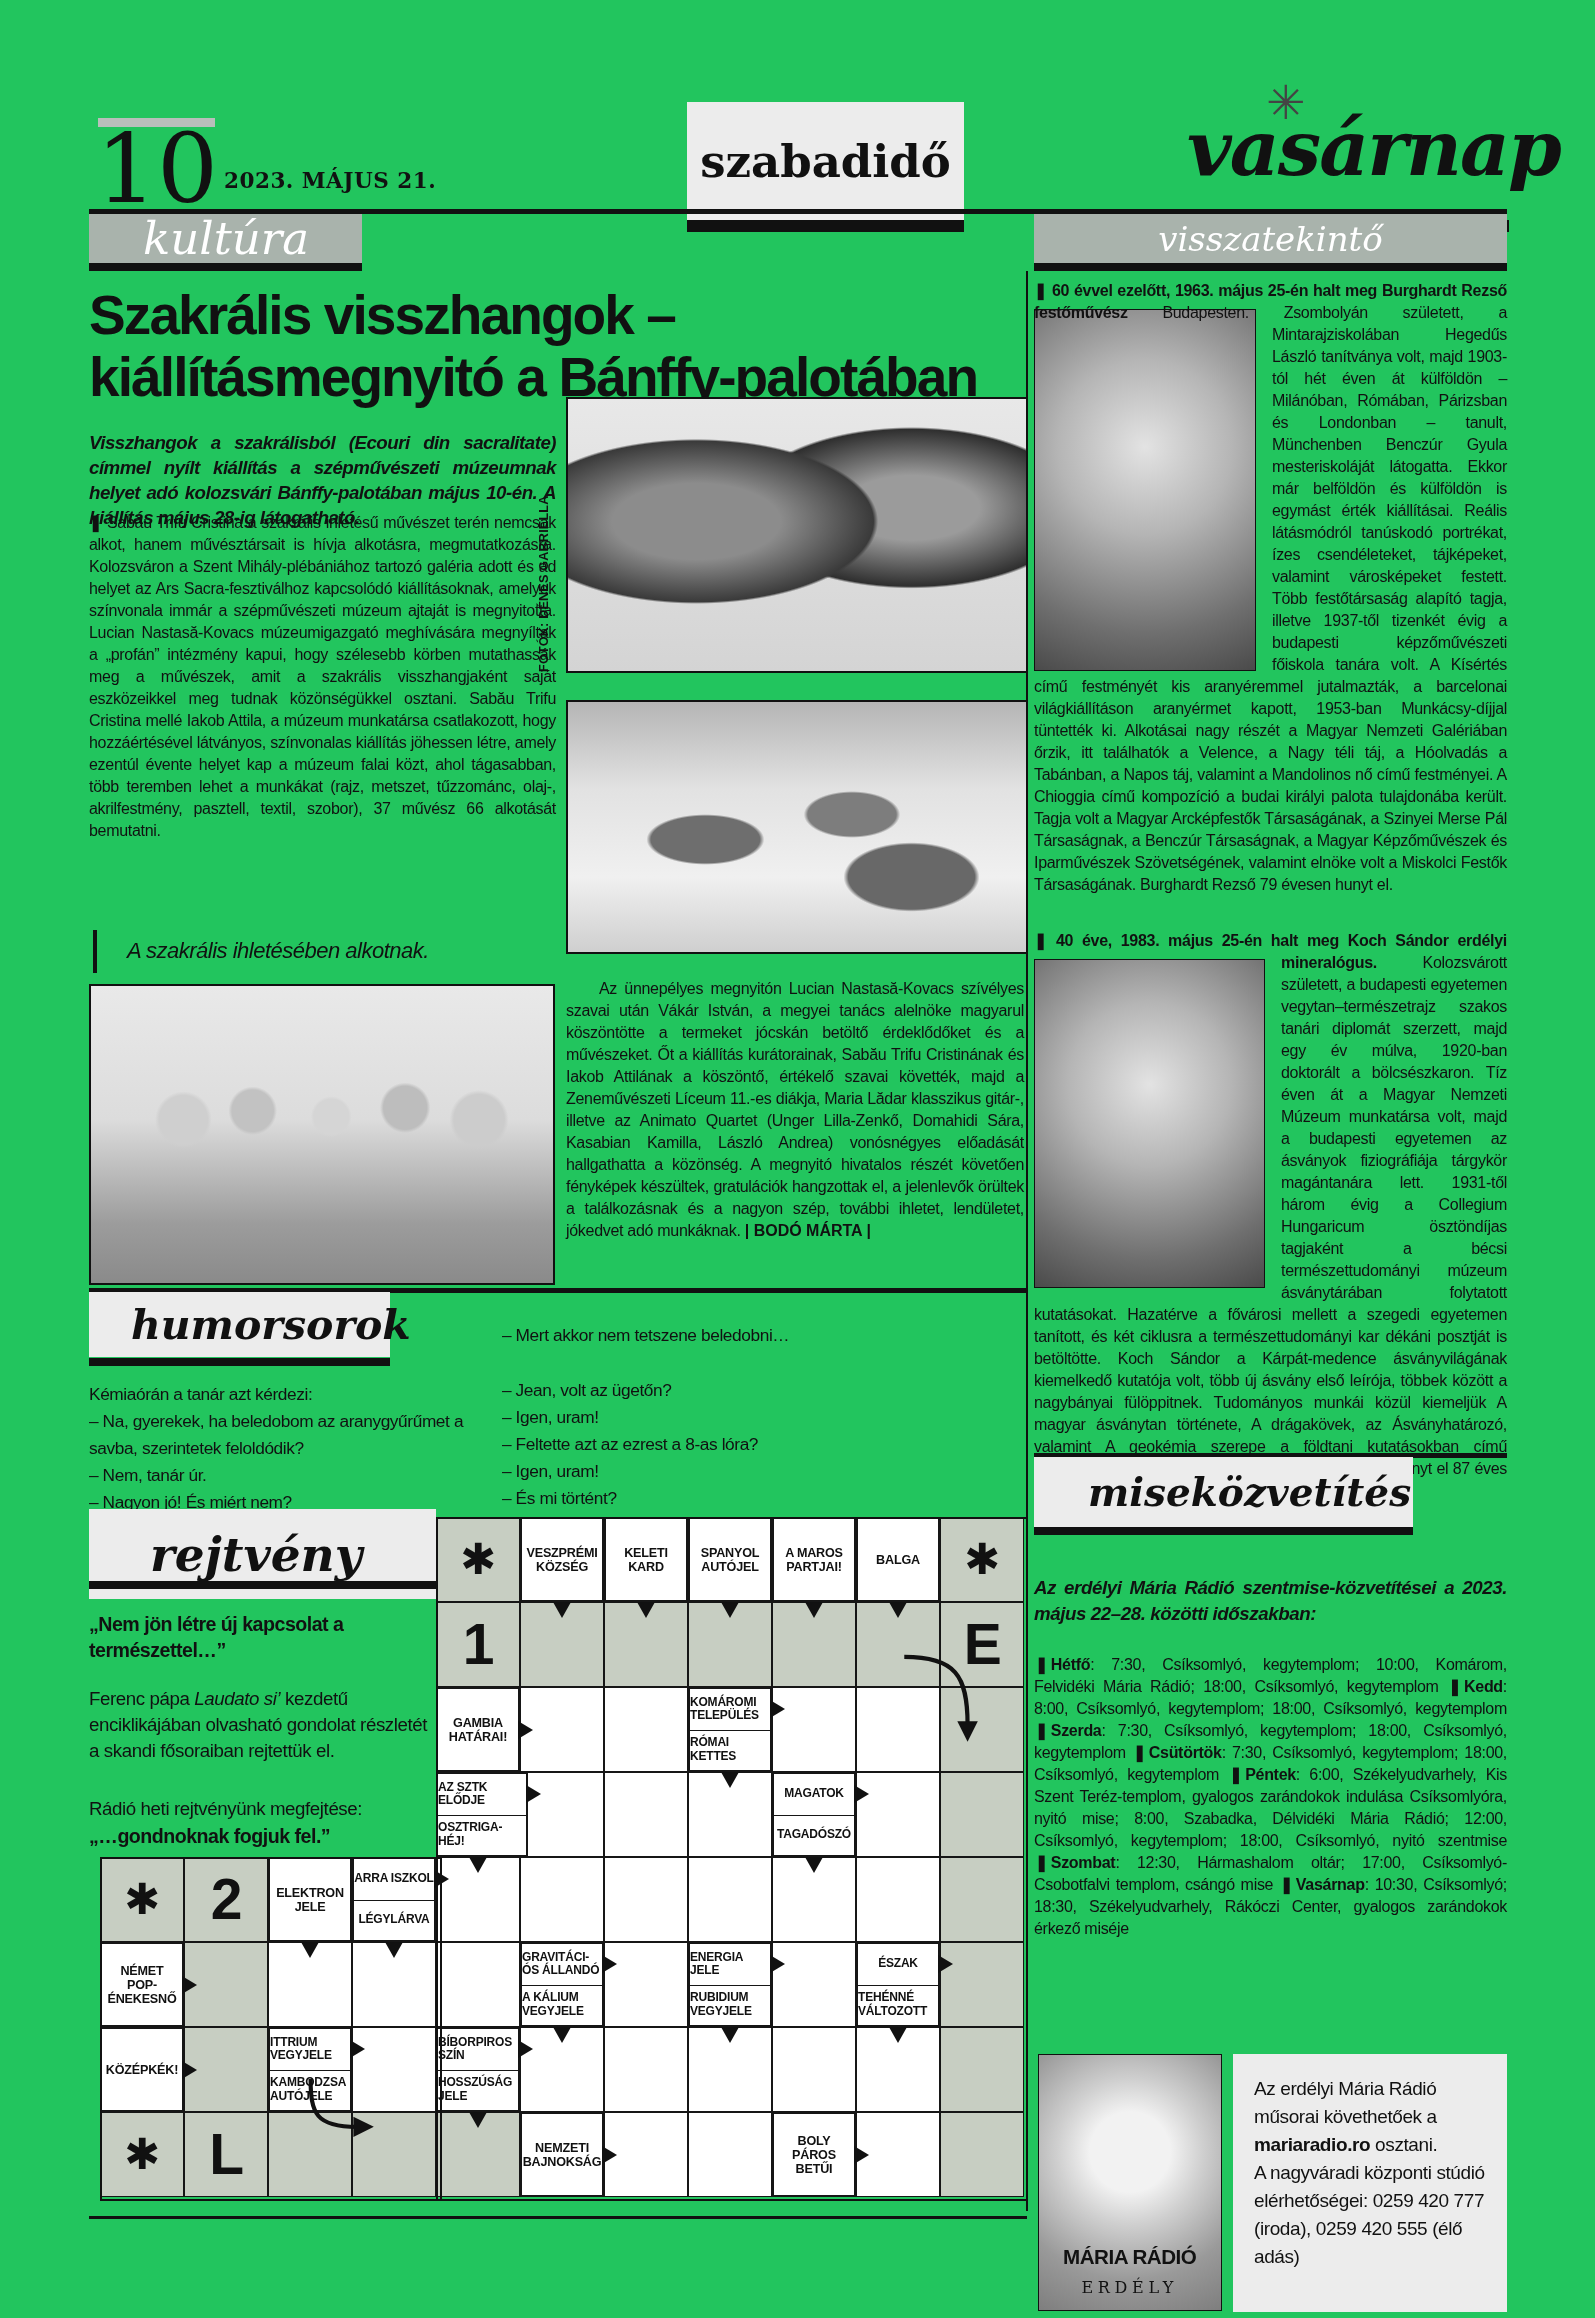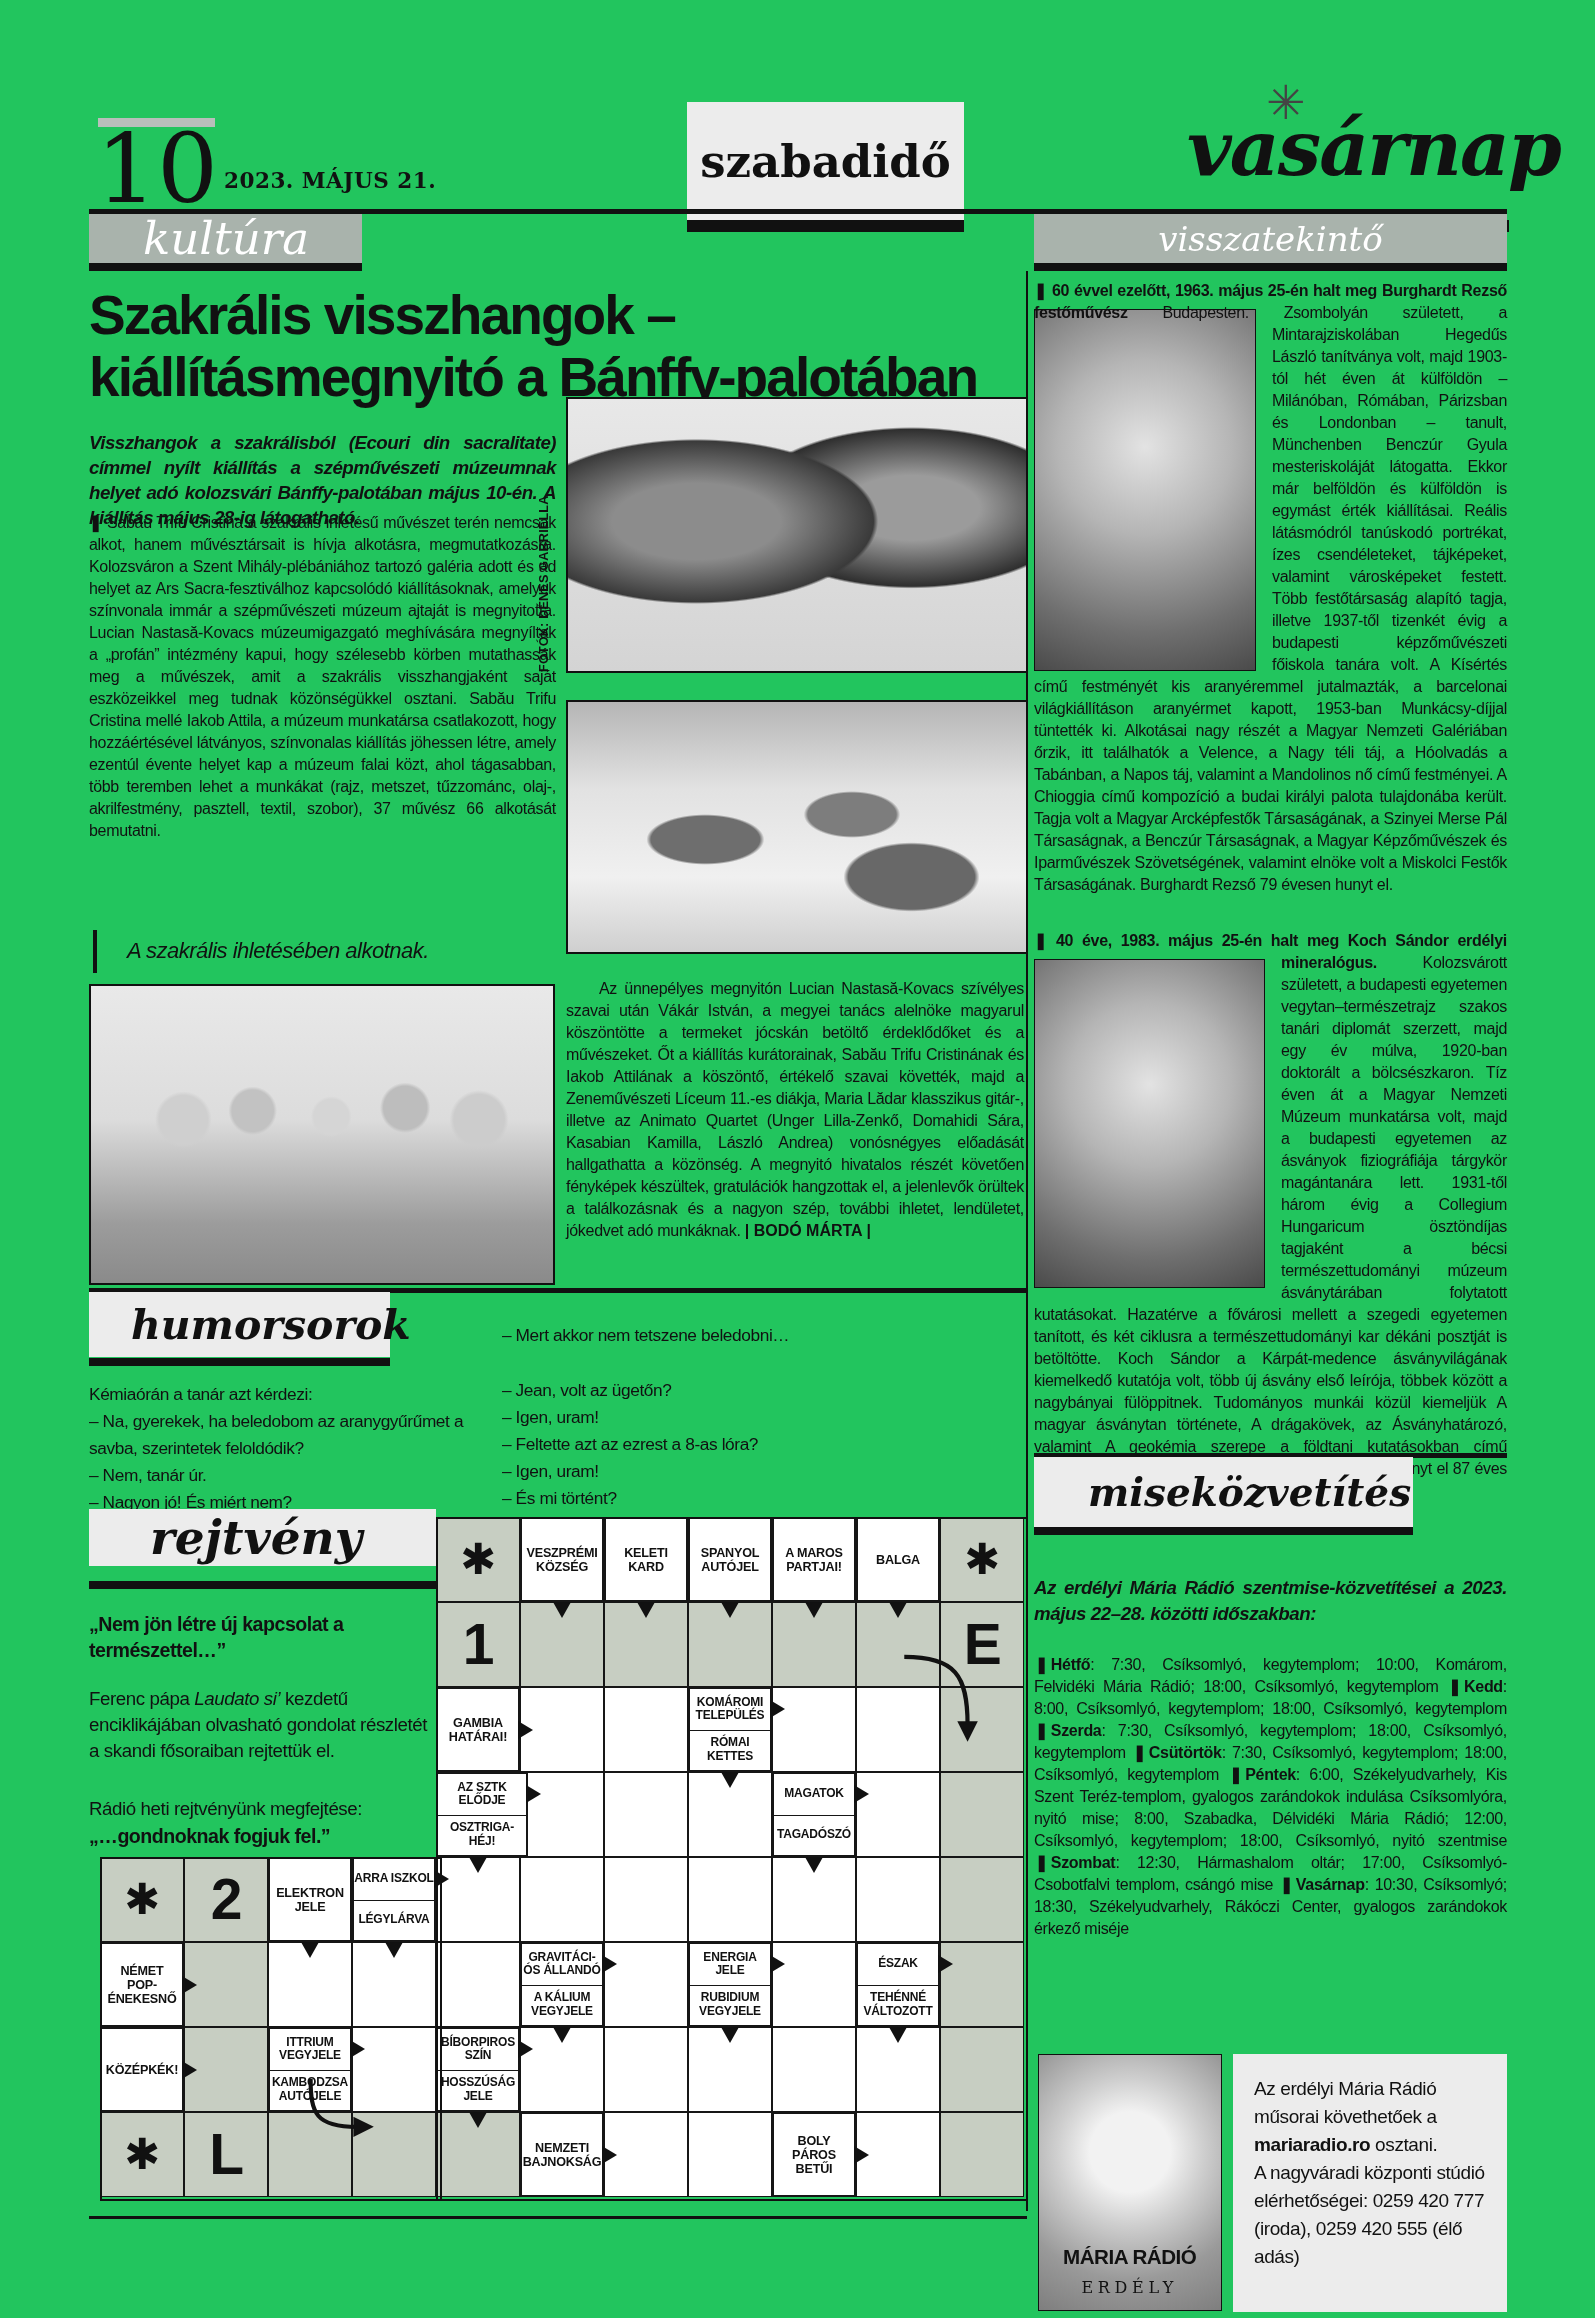--- a/index.html
+++ b/index.html
@@ -28,21 +28,21 @@
   .sched-day{font-weight:bold;}
   .dsep{font-weight:bold;padding:0 2.8px 0 0.9px;}
   
   #xw{position:absolute;left:100px;top:1517px;width:924px;height:680px;}
   .cell{position:absolute;box-sizing:border-box;border:1.2px solid #161616;background:#fff;}
   .cell.gray{background:#c7cec2;}
   .cell.clue,.cell.clue2{border-width:2.3px;z-index:2;}
   .cell .txt{position:absolute;inset:0;display:flex;align-items:center;justify-content:center;
      text-align:center;font-weight:bold;font-size:12.6px;line-height:14px;letter-spacing:-0.2px;padding:1.9px;}
   .cell.clue2 .h1,.cell.clue2 .h2{position:absolute;left:0;right:0;display:flex;align-items:center;
-     justify-content:center;text-align:center;font-weight:bold;font-size:12px;line-height:13.6px;letter-spacing:-0.2px;}
+     justify-content:center;font-weight:bold;font-size:12px;line-height:13.6px;letter-spacing:-0.2px;}
   .cell.clue2 .h1{top:0;height:50%;border-bottom:1.9px solid #161616;}
   .cell.clue2 .h2{top:50%;height:50%;}
   .mark-star{font-family:"DejaVu Sans",sans-serif;font-size:43px;line-height:1;}
   .mark-ch{font-weight:bold;font-size:57px;line-height:1;letter-spacing:-1.4px;}
   .cell .cc{position:absolute;inset:0;display:flex;align-items:center;justify-content:center;}
   .arw-d{position:absolute;top:-0.9px;left:50%;transform:translateX(-50%);width:0;height:0;
      border-left:9.8px solid transparent;border-right:9.8px solid transparent;border-top:16px solid #111;z-index:3;}
   .arw-r{position:absolute;right:-15px;top:50%;transform:translateY(-50%);width:0;height:0;
      border-top:9.3px solid transparent;border-bottom:9.3px solid transparent;border-left:15.4px solid #111;z-index:4;}
   .arw-r1{position:absolute;right:-15px;top:25%;transform:translateY(-50%);width:0;height:0;
@@ -140,21 +140,21 @@
   <div class="abs joke" style="left:502px;top:1322px;width:439px;">
     <div style="margin-bottom:28px;">– Mert akkor nem tetszene beledobni…</div>
     <div>– Jean, volt az ügetőn?</div>
     <div>– Igen, uram!</div>
     <div>– Feltette azt az ezrest a 8-as lóra?</div>
     <div>– Igen, uram!</div>
     <div>– És mi történt?</div>
     <div>– A zsoké levette a lóról és megköszönte!</div>
   </div>
 
-  <div class="lightbox" style="left:89px;top:1509px;width:347px;height:57px;display:flex;align-items:center;">
+  <div class="lightbox" style="left:89px;top:1509px;width:347px;height:90px;display:flex;align-items:center;">
     <span class="serif-it" style="font-weight:bold;font-size:47px;margin-left:61px;">rejtvény</span>
   </div>
   <div class="rule" style="left:89px;top:1581px;width:347px;height:8.4px;"></div>
 
   <div class="abs" style="left:89px;top:1611px;width:337px;font-weight:bold;font-size:19.6px;line-height:26px;letter-spacing:-0.5px;">„Nem jön létre új kapcsolat a természettel…”</div>
   <div class="abs" style="left:89px;top:1686px;width:341px;font-size:18.7px;line-height:26px;letter-spacing:-0.4px;">
     <span>Ferenc pápa </span><span style="font-style:italic;">Laudato si’</span><span> kezdetű enciklikájában olvasható gondolat részletét a skandi fősoraiban rejtettük el.</span>
   </div>
   <div class="abs" style="left:89px;top:1798px;width:341px;font-size:18.7px;letter-spacing:-0.4px;">Rádió heti rejtvényünk megfejtése:</div>
   <div class="abs" style="left:89px;top:1825px;width:341px;font-weight:bold;font-size:19.6px;letter-spacing:-0.5px;">„…gondnoknak fogjuk fel.”</div>

